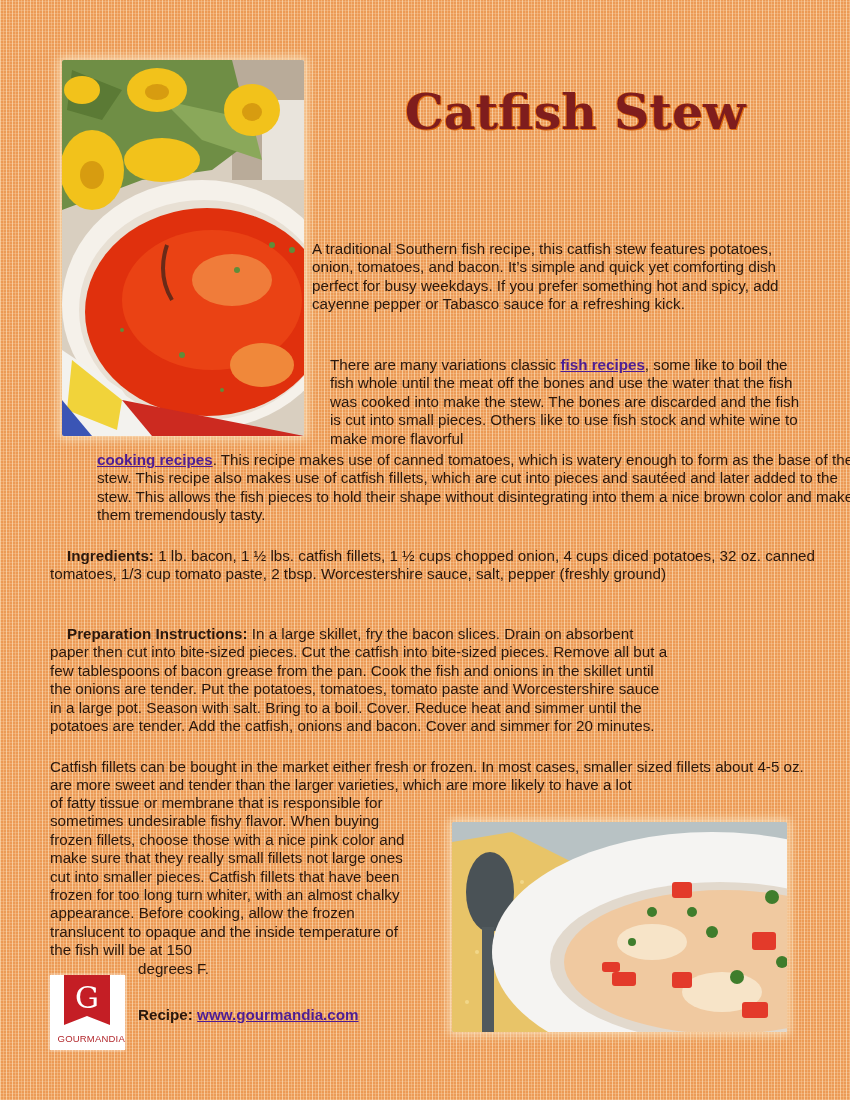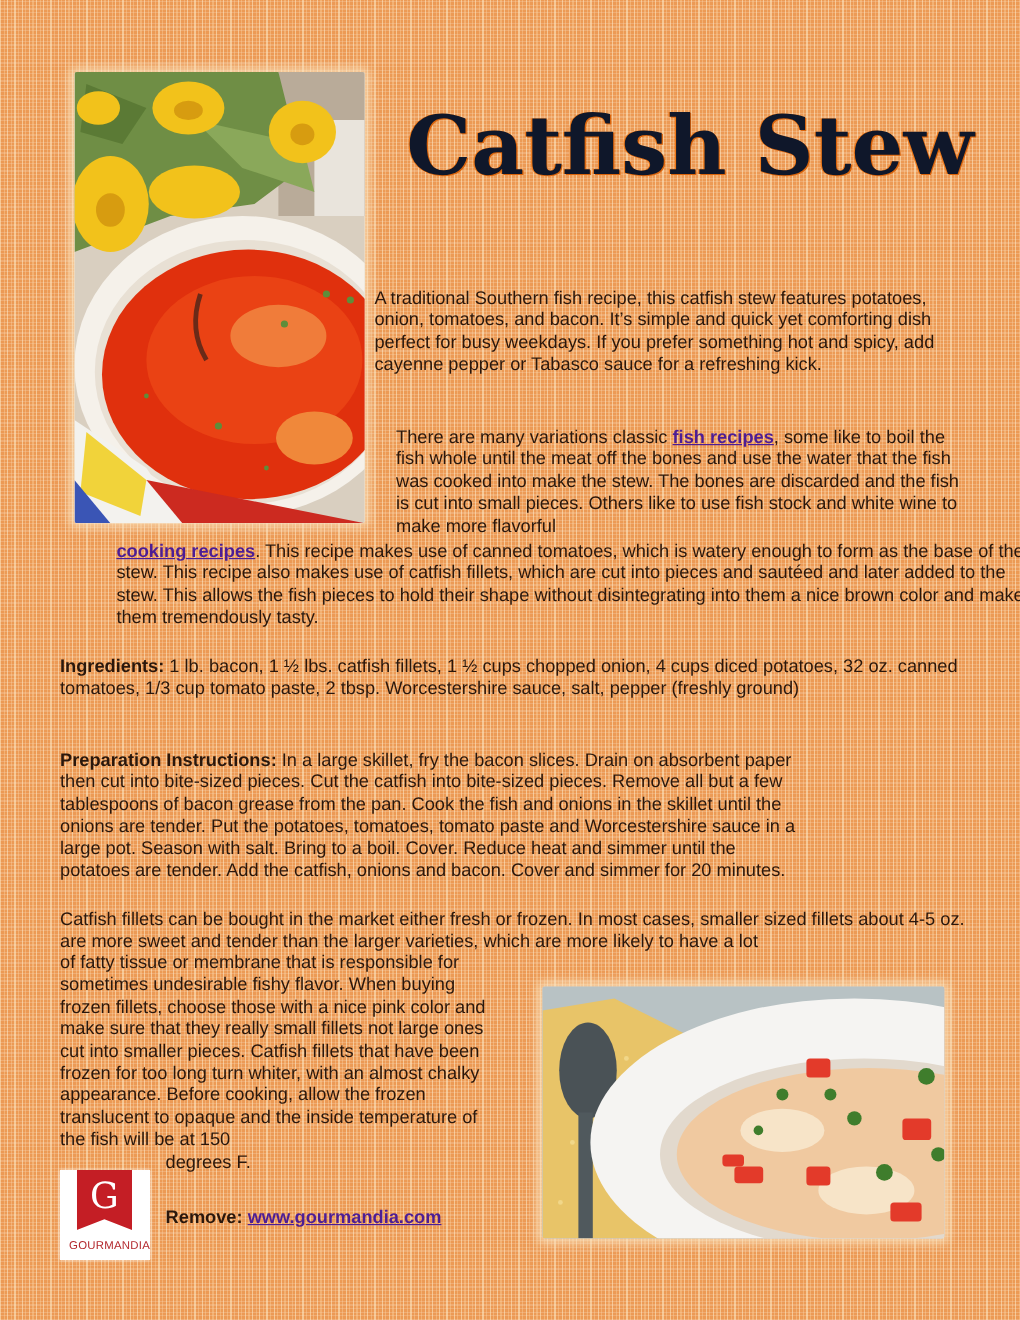--- a/index.html
+++ b/index.html
@@ -33,22 +33,22 @@
     line-height: 1;
   }
   .title-line1 {
     font-size: 50px;
     color: #ff0a0a;
     letter-spacing: 0px;
     height: 62px;
     text-shadow: 1px 1px 0 #d60000, -1px 0 0 #ff2020;
   }
   .title-line2 {
-    font-size: 68px;
-    color: #0f172a;
+    font-size: 49px;
+    color: #7f1d1d;
     margin-top: 16px;
     text-shadow: 1px 1px 0 #d9640c, -1px 0 0 #ef7b1c;
   }
 
   .photo {
     position: absolute;
     border-radius: 2px;
     overflow: hidden;
     box-shadow: 0 0 8px 4px rgba(250,225,190,0.75);
   }
@@ -67,21 +67,21 @@
     background: #bfc6c8;
   }
   .photo svg { display: block; width: 100%; height: 100%; }
 
   .text {
     position: absolute;
     font-size: 15.2px;
     line-height: 18.4px;
     color: #2a170c;
   }
-  .text b { font-weight: bold; }
+  .text b { font-weight: bold; padding-left: 17px; }
   .text a, .link {
     color: #4c1d95;
     font-weight: bold;
     text-decoration: underline;
   }
 
   .p1 { left: 312px; top: 240px; width: 480px; }
   .p2 { left: 330px; top: 356px; width: 480px; }
   .p3 { left: 50px; top: 451px; width: 770px; margin-left: 47px; }
   .p4 { left: 50px; top: 547px; width: 770px; }
@@ -254,14 +254,14 @@
   </svg>
 </div>
 
 <div class="logo">
   <div class="logo-ribbon"></div>
   <div class="logo-g">G</div>
   <div class="logo-name">GOURMANDIA</div>
 </div>
 
 <div class="text p9">
-  <span>Remove: </span><a href="#">www.gourmandia.com</a>
+  <span>Recipe: </span><a href="#">www.gourmandia.com</a>
 </div>
 
 </body></html>

